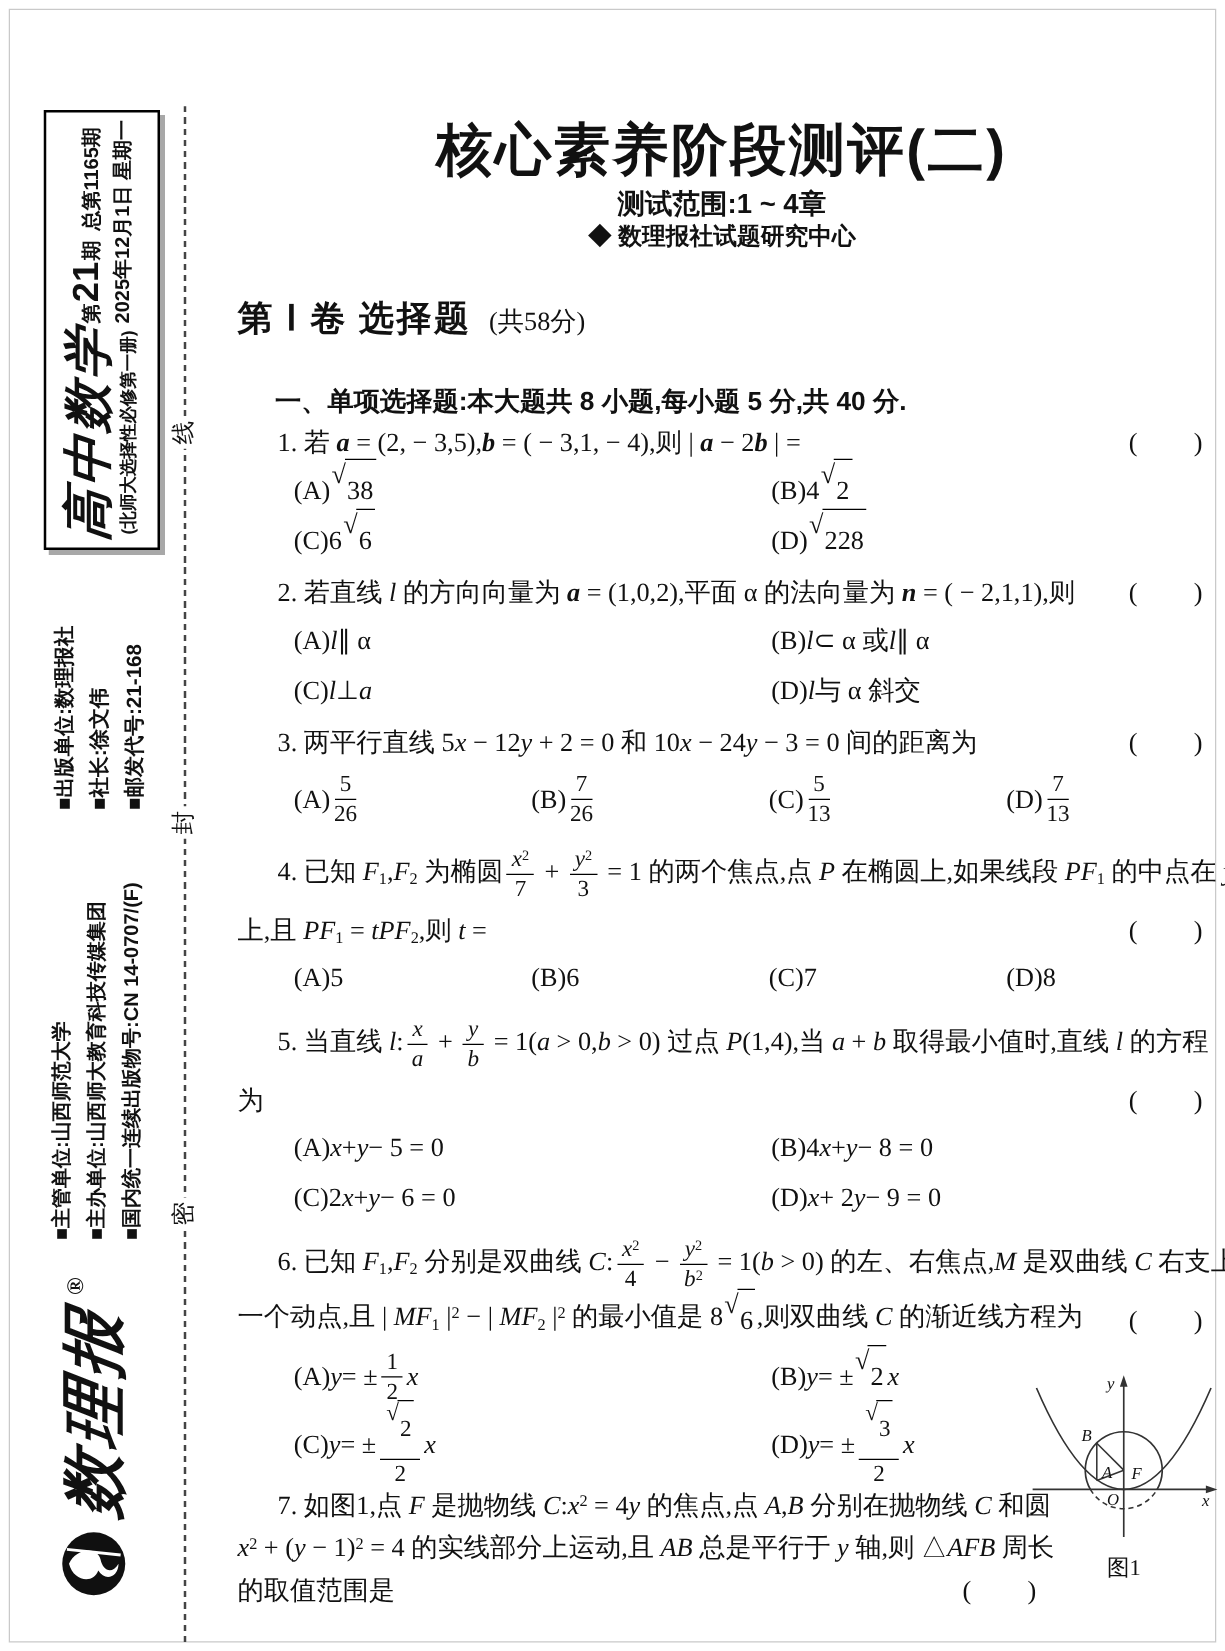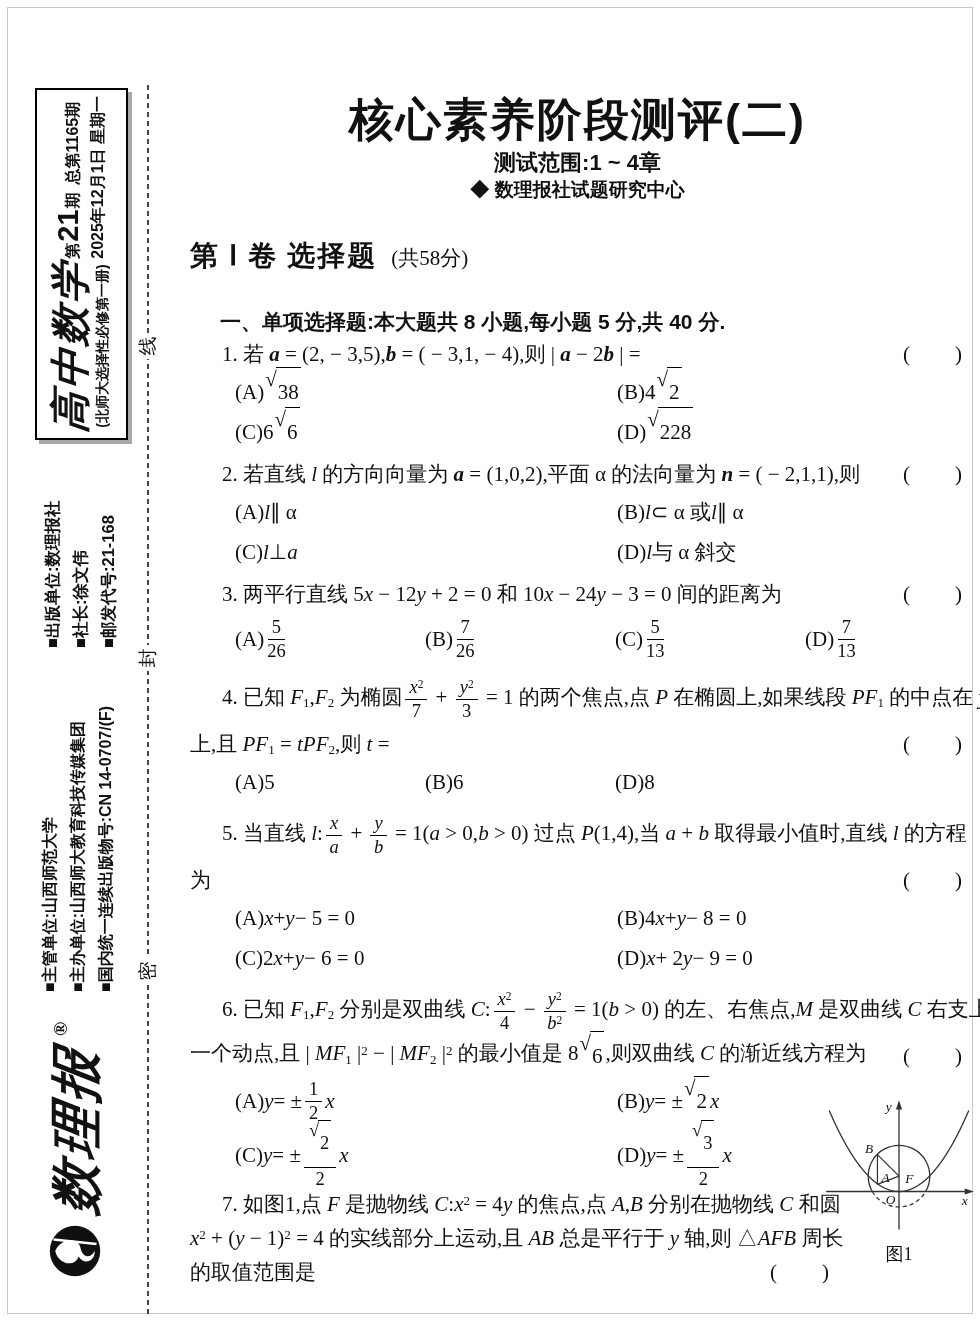--- a/index.html
+++ b/index.html
@@ -223,20 +223,21 @@
               <span class="de">3</span>
             </span> = 1 的两个焦点,点 <span class="it">P</span> 在椭圆上,如果线段 <span class="it">PF</span><span class="sub">1</span> 的中点在 <span class="it">y</span> 轴</span>
         </div>
         <div class="qline withparen">
           <span class="qtext">上,且 <span class="it">PF</span><span class="sub">1</span> = <span class="it">tPF</span><span class="sub">2</span>,则 <span class="it">t</span> =</span>
           <span class="paren">(　　)</span>
         </div>
         <div class="opts cols-4">
           <div class="opt">(A)5</div>
           <div class="opt">(B)6</div>
+          <div class="opt">(C)7</div>
           <div class="opt">(D)8</div>
         </div>
       </div>
       <div class="question">
         <div class="qline indent tall">
           <span class="qtext">5. 当直线 <span class="it">l</span>:<span class="fr">
               <span class="nu"><span class="it">x</span></span>
               <span class="de"><span class="it">a</span></span>
             </span> + <span class="fr">
               <span class="nu"><span class="it">y</span></span>

